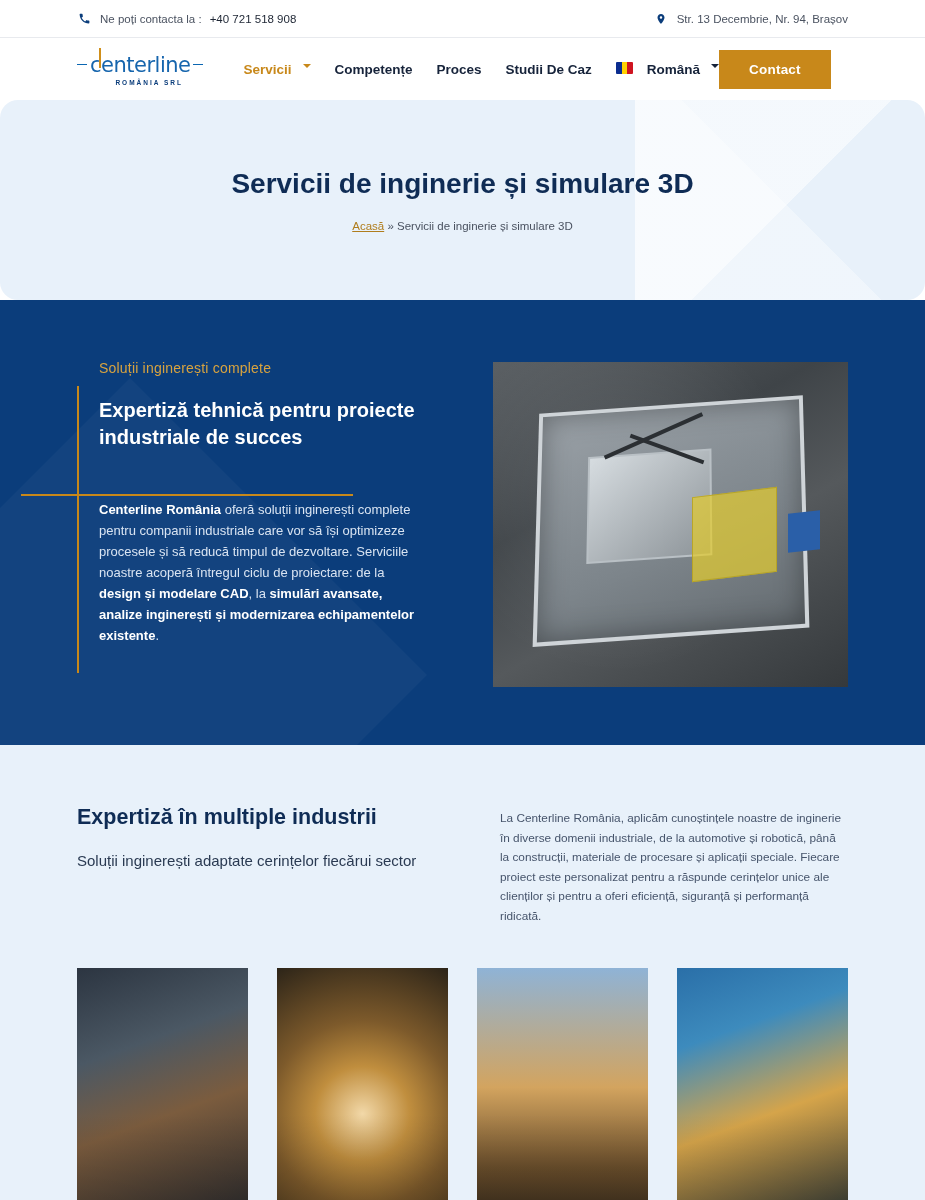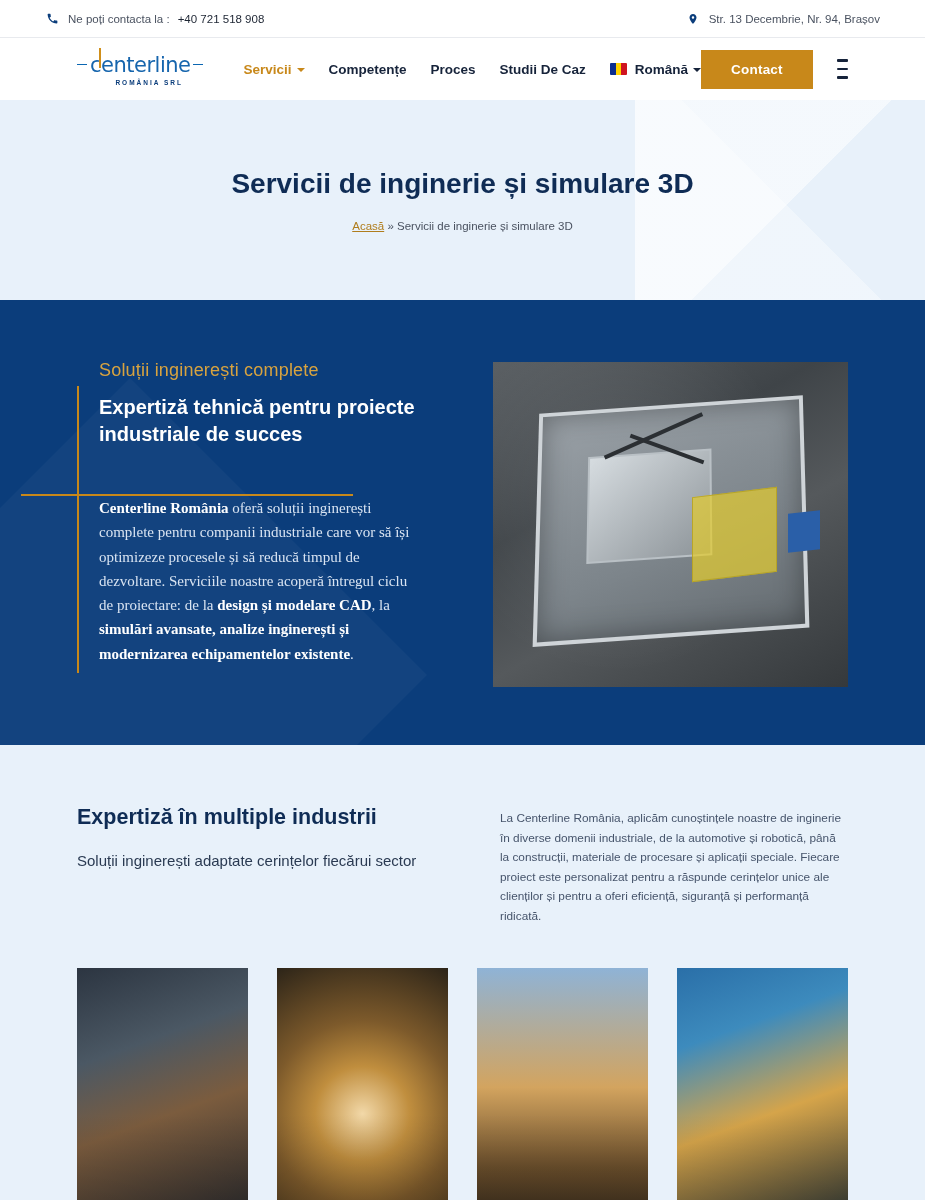--- a/index.html
+++ b/index.html
@@ -18,21 +18,21 @@
   }
 
   
   .topbar {
     height: 38px;
     background: #ffffff;
     border-bottom: 1px solid #e8eaee;
     display: flex;
     align-items: center;
     justify-content: space-between;
-    padding: 0 45px;
+    padding: 0 77px;
     font-size: 11.5px;
     color: #4a5260;
   }
   .topbar .left, .topbar .right {
     display: flex;
     align-items: center;
     gap: 8px;
   }
   .ic-circle {
     width: 15px; height: 15px;
@@ -90,21 +90,21 @@
   }
   .nav {
     display: flex;
     align-items: center;
     gap: 24px;
     margin-left: 40px;
     font-size: 13.5px;
     font-weight: 700;
     color: #16233a;
   }
-  .nav .item { display: flex; align-items: center; gap: 5px; cursor: pointer; white-space: nowrap; }
+  .nav .item { display: flex; gap: 11px; cursor: pointer; white-space: nowrap; }
   .nav .item.active { color: #c8881a; }
   .caret {
     width: 0; height: 0;
     border-left: 4px solid transparent;
     border-right: 4px solid transparent;
     border-top: 4.5px solid currentColor;
     display: inline-block;
     margin-top: 2px;
   }
   .flag {
@@ -136,20 +136,21 @@
   
   .band {
     height: 200px;
     background: #e8f1fa;
     position: relative;
     overflow: hidden;
     display: flex;
     flex-direction: column;
     align-items: center;
     justify-content: center;
+    border-radius: 18px;
   }
   .band::after {
     content: "";
     position: absolute;
     right: -40px; top: -60px;
     width: 330px; height: 330px;
     background:
       linear-gradient(135deg, rgba(255,255,255,.55) 0 48%, transparent 48%),
       linear-gradient(45deg, rgba(255,255,255,.35) 0 48%, transparent 48%);
     transform: rotate(0deg);
@@ -205,38 +206,37 @@
   .hline {
     position: absolute;
     left: -56px;
     top: 134px;
     width: 332px;
     height: 2px;
     background: #c8881a;
   }
   .eyebrow {
     color: #d8a33f;
-    font-size: 18px;
-    margin-bottom: 13px;
+    font-size: 14px;
+    margin-bottom: 21px;
     letter-spacing: 0.2px;
   }
   .blue h2 {
     color: #ffffff;
     font-size: 20px;
     line-height: 1.35;
     font-weight: 700;
     margin-bottom: 48px;
     max-width: 340px;
   }
   .blue p {
     color: #d9e4f2;
-    font-size: 15px;
+    font-size: 13px;
     line-height: 1.62;
     max-width: 325px;
-    font-family: Liberation Serif, serif;
   }
   .blue p b { color: #ffffff; font-weight: 700; }
 
   .blue-right { flex: 1 1 auto; position: relative; }
   .photo {
     width: 355px;
     height: 325px;
     margin-left: auto;
     margin-top: 2px;
     background:

